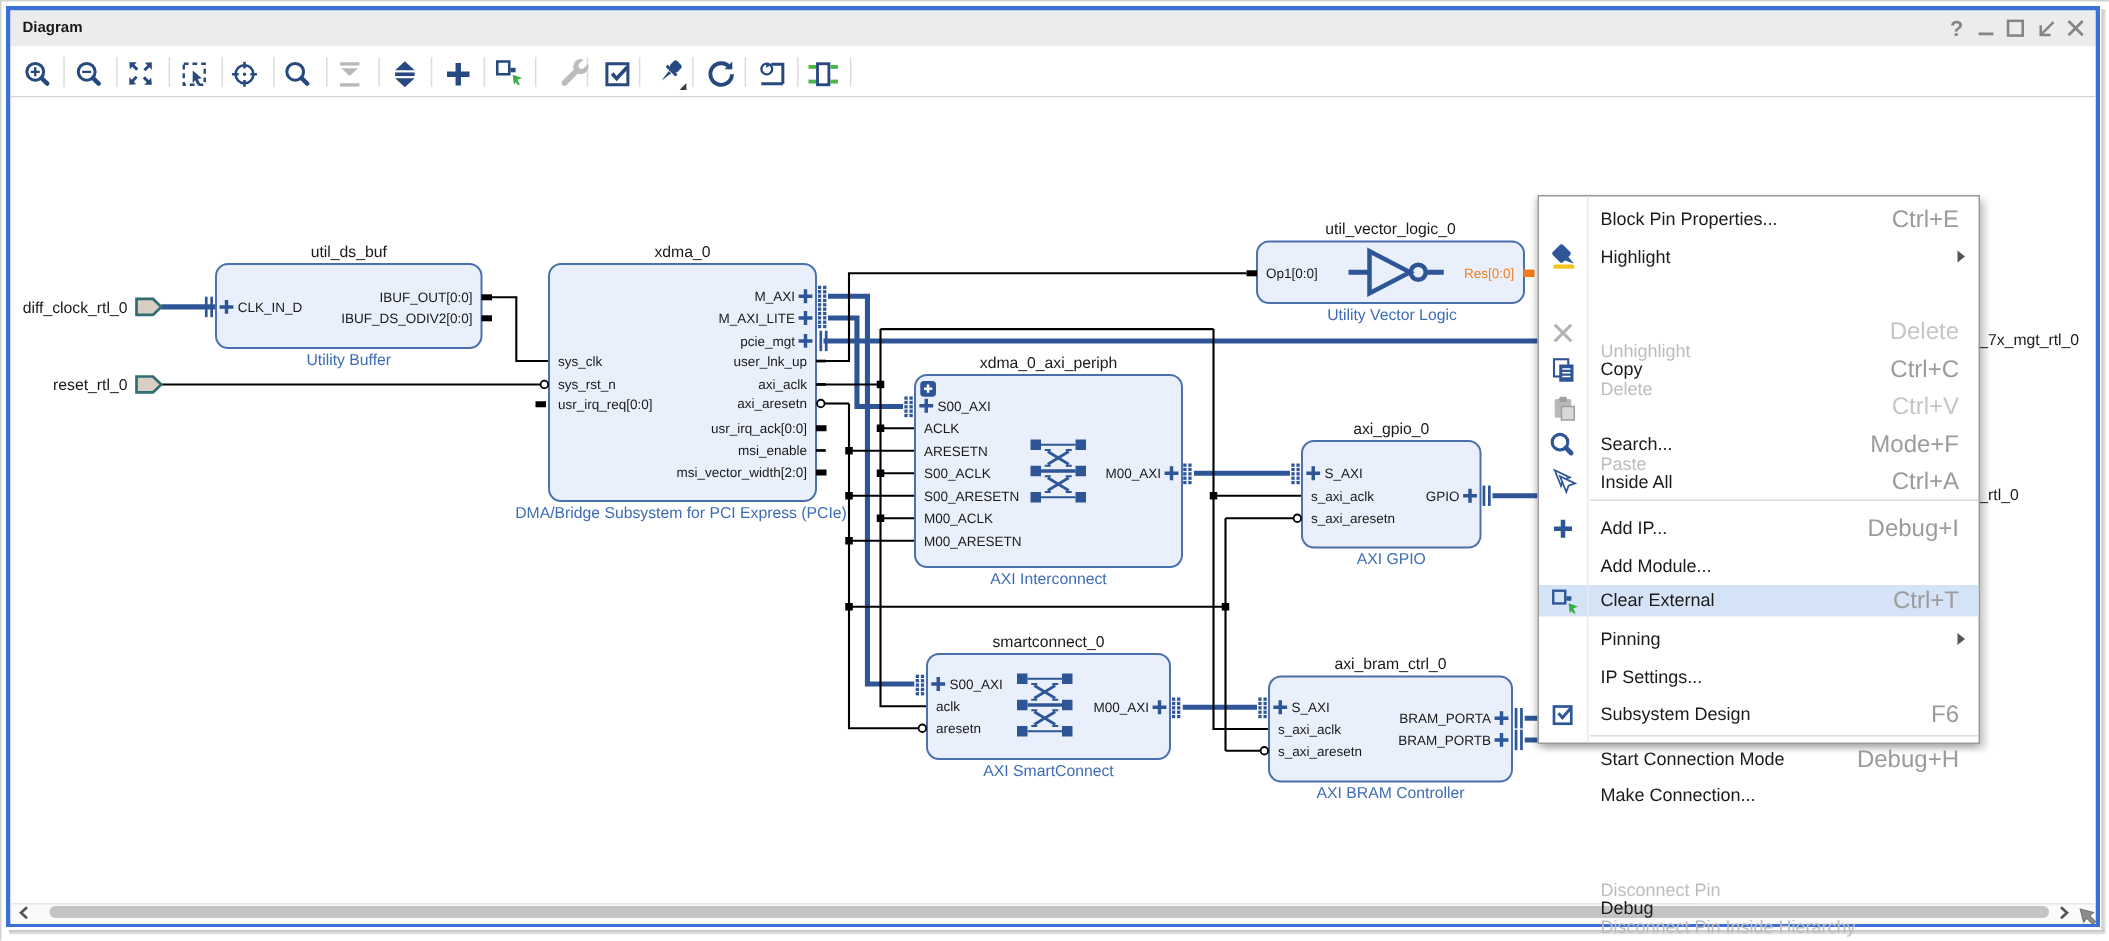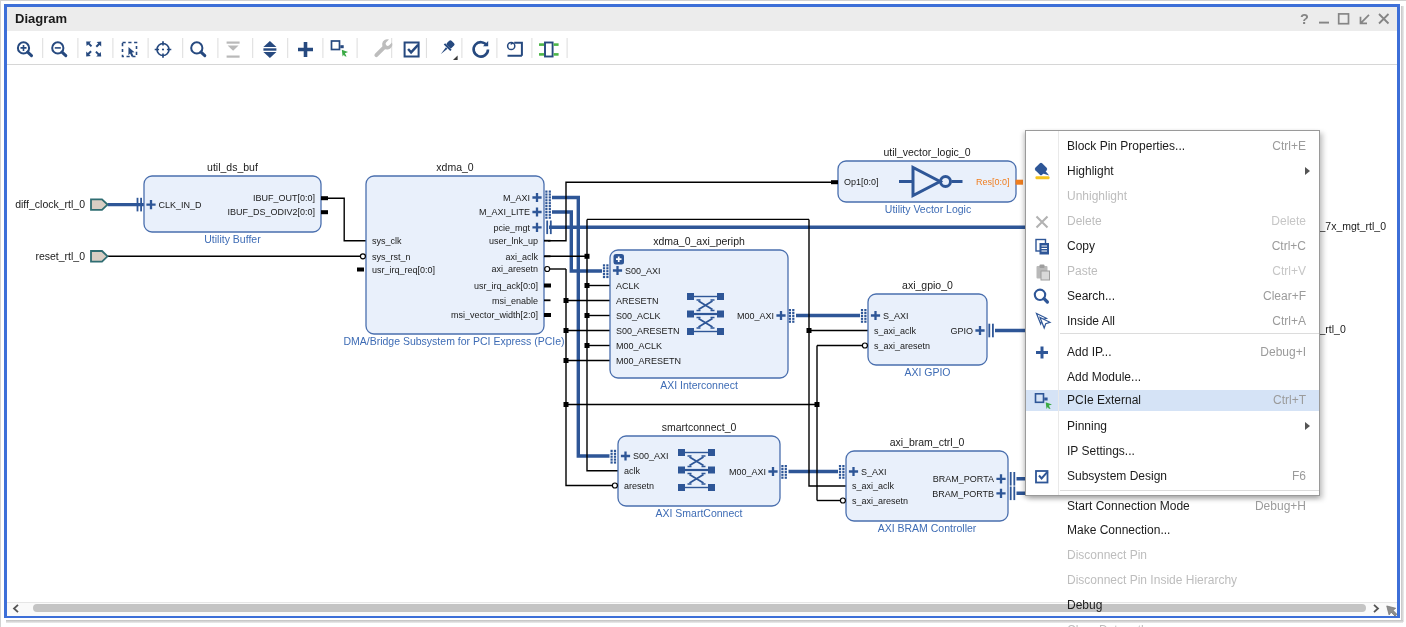--- a/index.html
+++ b/index.html
@@ -1,32 +1,32 @@
 <!DOCTYPE html>
 <html><head><meta charset="utf-8">
 <style>
 html,body{margin:0;padding:0;width:1406px;height:627px;overflow:hidden;background:#fff;
 font-family:"Liberation Sans",sans-serif;-webkit-font-smoothing:antialiased;}
 .abs{position:absolute;}
 #frame{position:absolute;left:4px;top:4px;width:1390px;height:608px;border:3px solid #3d6fd8;background:#fff;}
 #shadowR{position:absolute;left:1401px;top:6px;width:3px;height:616px;background:linear-gradient(to right,#c4c4c4,#ededed);}
 #shadowB{position:absolute;left:6px;top:620px;width:1397px;height:3px;background:linear-gradient(#c0c0c0,#ececec);}
 #titlebar{position:absolute;left:7px;top:7px;width:1390px;height:24px;background:#ececec;}
-#titlebar .t{position:absolute;left:8px;top:0;line-height:24px;font-size:13px;font-weight:bold;color:#1a1a1a;}
+#titlebar .t{position:absolute;left:8px;top:0;line-height:24px;font-size:10px;font-weight:bold;color:#1a1a1a;}
 #toolbar{position:absolute;left:7px;top:31px;width:1390px;height:33px;background:#fff;border-bottom:1px solid #d6d6d6;}
 #canvas{position:absolute;left:7px;top:65px;width:1390px;height:537px;background:#fff;}
 #hsb{position:absolute;left:7px;top:602px;width:1390px;height:13px;background:#fafafa;border-top:1px solid #e6e6e6;}
 #cv{position:absolute;left:0;top:0;z-index:3;}
 #menu{position:absolute;left:1025px;top:130px;width:295px;height:366px;box-sizing:border-box;
 border:1px solid #9a9a9a;background:#fff;z-index:10;
 box-shadow:-2px 2px 4px rgba(0,0,0,0.18),3px 3px 5px rgba(0,0,0,0.22);}
 #menu .vline{position:absolute;left:32px;top:0;bottom:0;width:1px;background:#e9e9e9;}
 .mi{position:absolute;left:41px;height:25px;line-height:25px;font-size:12px;color:#1b1b1b;white-space:nowrap;}
-.mi.d{color:#bdbdbd;}
-.sc{position:absolute;right:13px;height:25px;line-height:25px;font-size:12px;color:#9b9b9b;}
+.mi.d{color:#bdbdbd;margin-top:38px;}
+.sc{position:absolute;right:13px;height:25px;line-height:25px;font-size:16px;color:#9b9b9b;}
 .sc.d{color:#c6c6c6;}
 .sep{position:absolute;left:34px;right:0;height:1px;background:#dcdcdc;}
 .hl{position:absolute;left:0;right:0;height:21.5px;background:#d5e3f6;}
 .arrow{position:absolute;right:9px;width:0;height:0;border-left:5px solid #555;border-top:4.5px solid transparent;border-bottom:4.5px solid transparent;}
 .micon{position:absolute;left:0;top:0;width:32px;}
 </style></head><body>
 <div id="frame"></div>
 <div class="abs" style="left:0;top:0;width:1406px;height:1px;background:#d2d2d2"></div>
 <div class="abs" style="left:0;top:0;width:1px;height:627px;background:#d2d2d2"></div>
 <div id="shadowR"></div>
@@ -429,40 +429,40 @@
       <path d="M15.5,12 h5.5 M15.5,14.5 h5.5 M15.5,17 h5.5" stroke="#fff" stroke-width="1.1"></path>
     </svg>
     <div class="mi d" style="top:128.0px">Paste</div>
     <div class="sc d" style="top:128.0px">Ctrl+V</div>
     <svg class="micon" style="top:128.0px" width="32" height="25" viewBox="0 0 32 25">
       <rect x="10.5" y="7" width="11" height="12.5" rx="1" fill="#b9b9b9"></rect>
       <rect x="13.5" y="5.5" width="5" height="3.5" rx="1" fill="#9e9e9e"></rect>
 <rect x="15" y="12" width="8.5" height="9" fill="#d9d9d9" stroke="#9e9e9e" stroke-width="1"></rect>
     </svg>
     <div class="mi" style="top:153.0px">Search...</div>
-    <div class="sc" style="top:153.0px">Clear+F</div>
+    <div class="sc" style="top:153.0px">Mode+F</div>
     <svg class="micon" style="top:153.0px" width="32" height="25" viewBox="0 0 32 25">
       <circle cx="14" cy="10.8" r="5.2" fill="none" stroke="#2e5697" stroke-width="2.1"></circle>
 <path d="M18,14.6 l3.4,3.4" stroke="#2e5697" stroke-width="3.2" stroke-linecap="round"></path>
     </svg>
     <div class="mi" style="top:178.0px">Inside All</div>
     <div class="sc" style="top:178.0px">Ctrl+A</div>
     <svg class="micon" style="top:178.0px" width="32" height="25" viewBox="0 0 32 25">
       <g stroke="#2e5697" fill="#fff" stroke-width="1.2">
 <path d="M10.5,4.5 l4.2,10.5 1.5,-4.2 4.3,-1.5 z"></path>
         <path d="M14,8.5 l4.2,10.5 1.5,-4.2 4.3,-1.5 z"></path>
       </g>
     </svg>
     <div class="mi" style="top:208.5px">Add IP...</div>
     <div class="sc" style="top:208.5px">Debug+I</div>
     <svg class="micon" style="top:208.5px" width="32" height="25" viewBox="0 0 32 25">
       <path d="M16,6.5 v12 M10,12.5 h12" stroke="#2e5697" stroke-width="3"></path>
     </svg>
     <div class="mi" style="top:233.5px">Add Module...</div>
-    <div class="mi" style="top:257.0px">PCIe External</div>
+    <div class="mi" style="top:257.0px">Clear External</div>
     <div class="sc" style="top:257.0px">Ctrl+T</div>
     <svg class="micon" style="top:257.0px" width="32" height="25" viewBox="0 0 32 25">
       <rect x="9.5" y="5.8" width="8" height="8.5" fill="none" stroke="#2e5697" stroke-width="1.6"></rect>
 <rect x="18.2" y="9.5" width="3.4" height="3" fill="#2e5697"></rect>
 <path d="M19.7,14.2 l6.3,2.2 -3.2,1.2 1.7,3.4 a2.6,2.6 0 0 1 -2.7,-1.9 l-1.3,1.8 z" fill="#3aaa44"></path>
     </svg>
     <div class="mi" style="top:282.9px">Pinning</div>
     <div class="arrow" style="top:290.9px"></div>
     <div class="mi" style="top:308.4px">IP Settings...</div>
     <div class="mi" style="top:332.9px">Subsystem Design</div>

